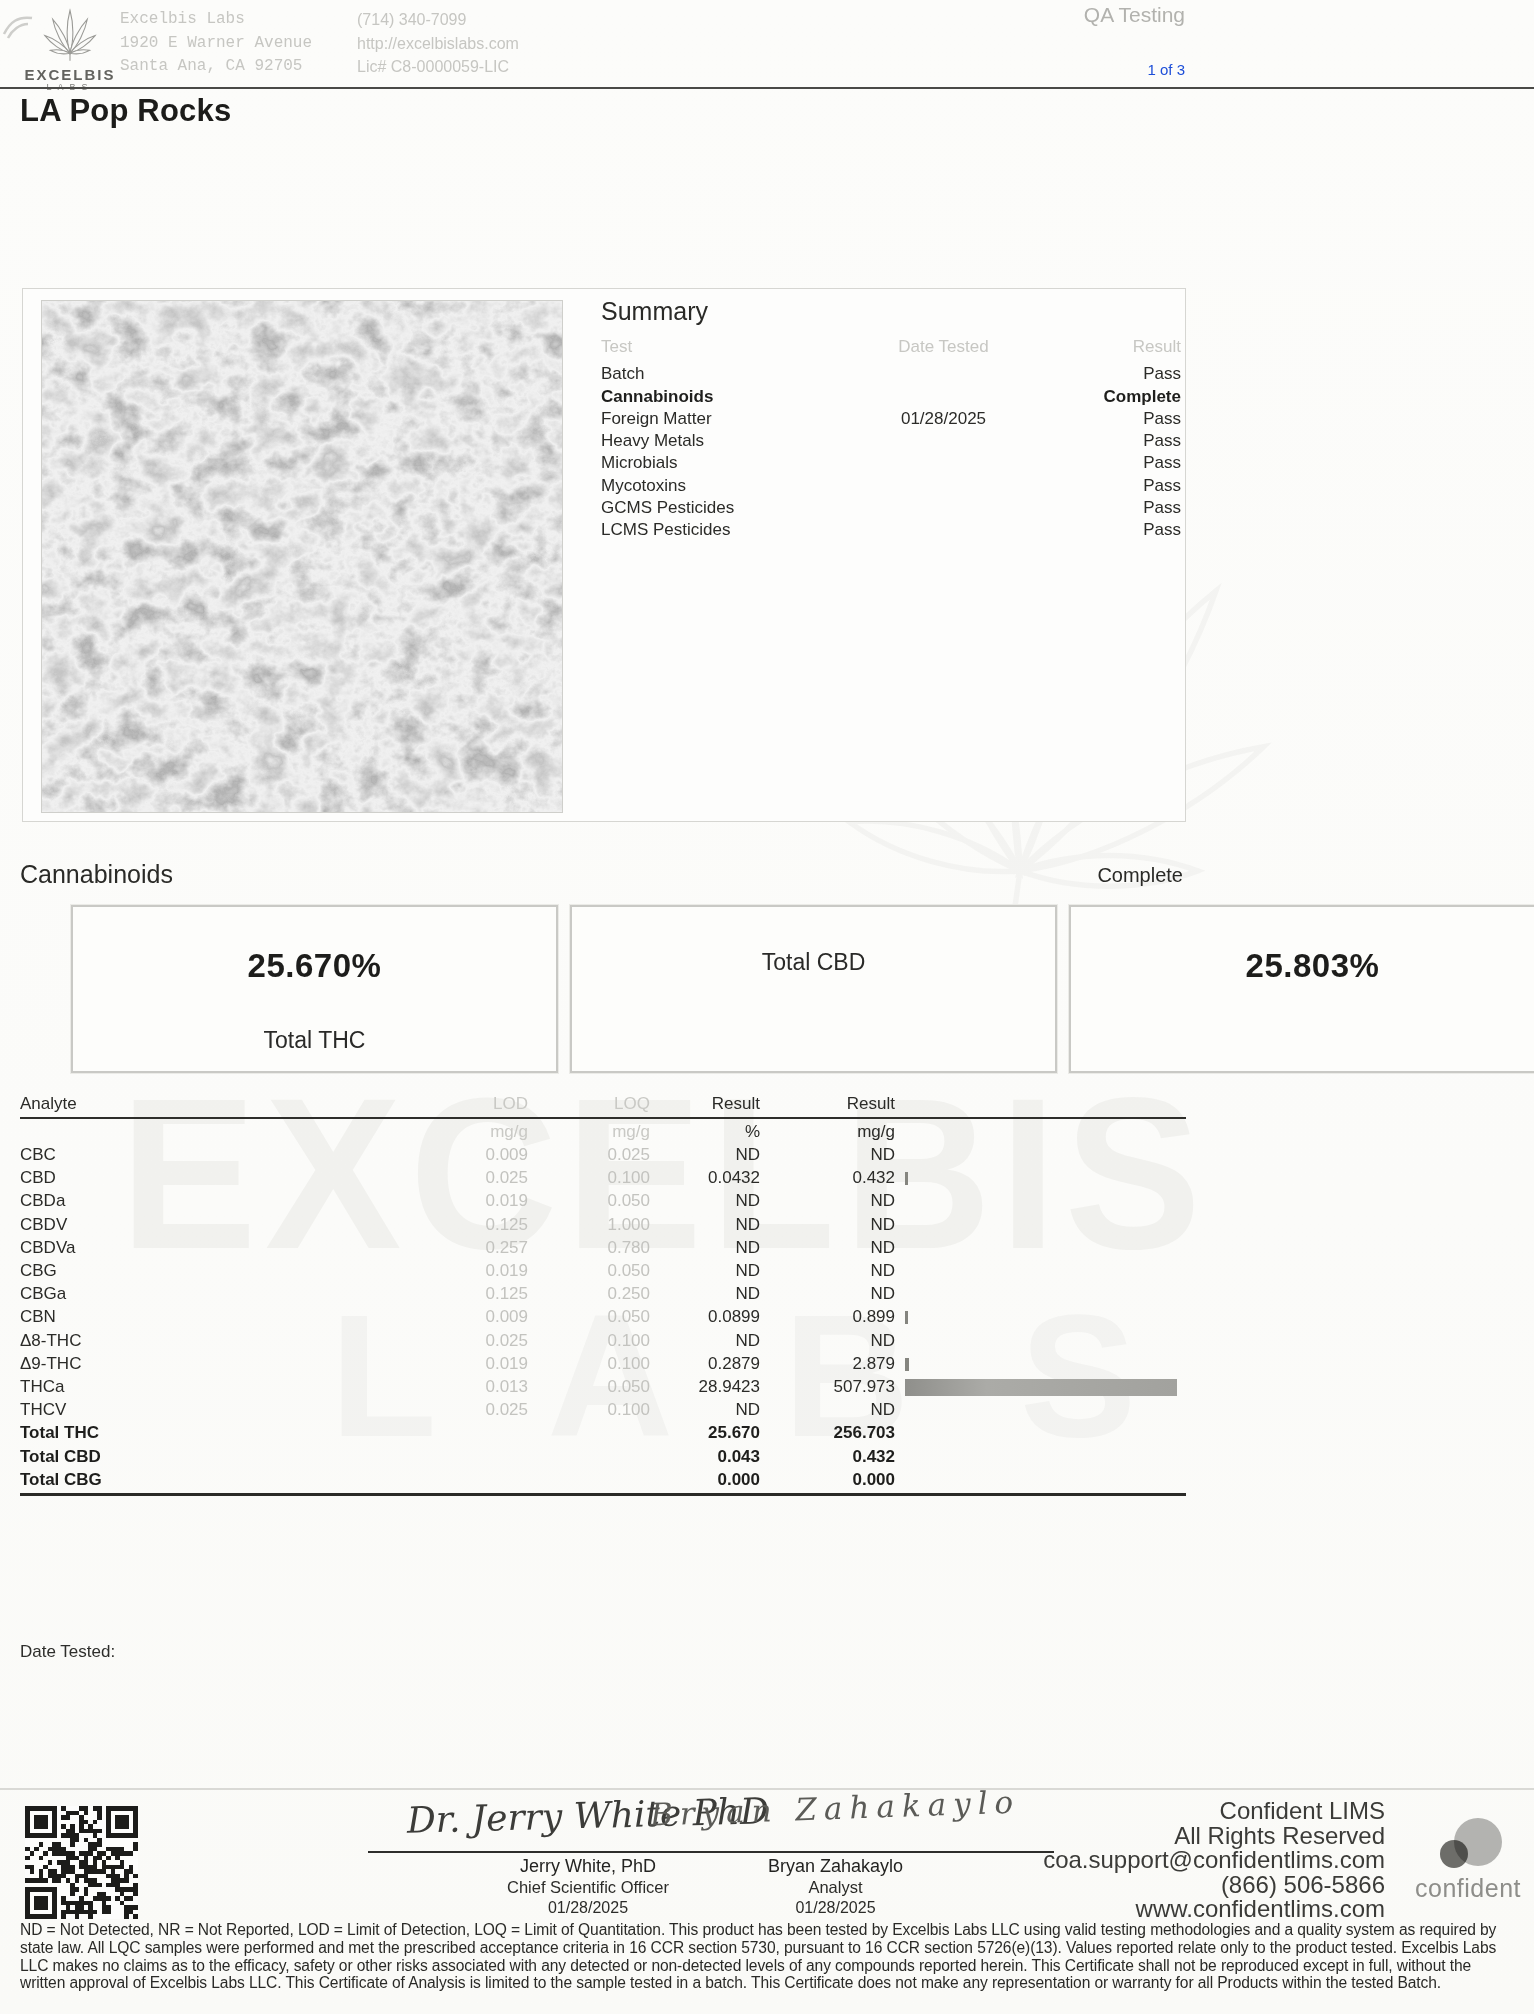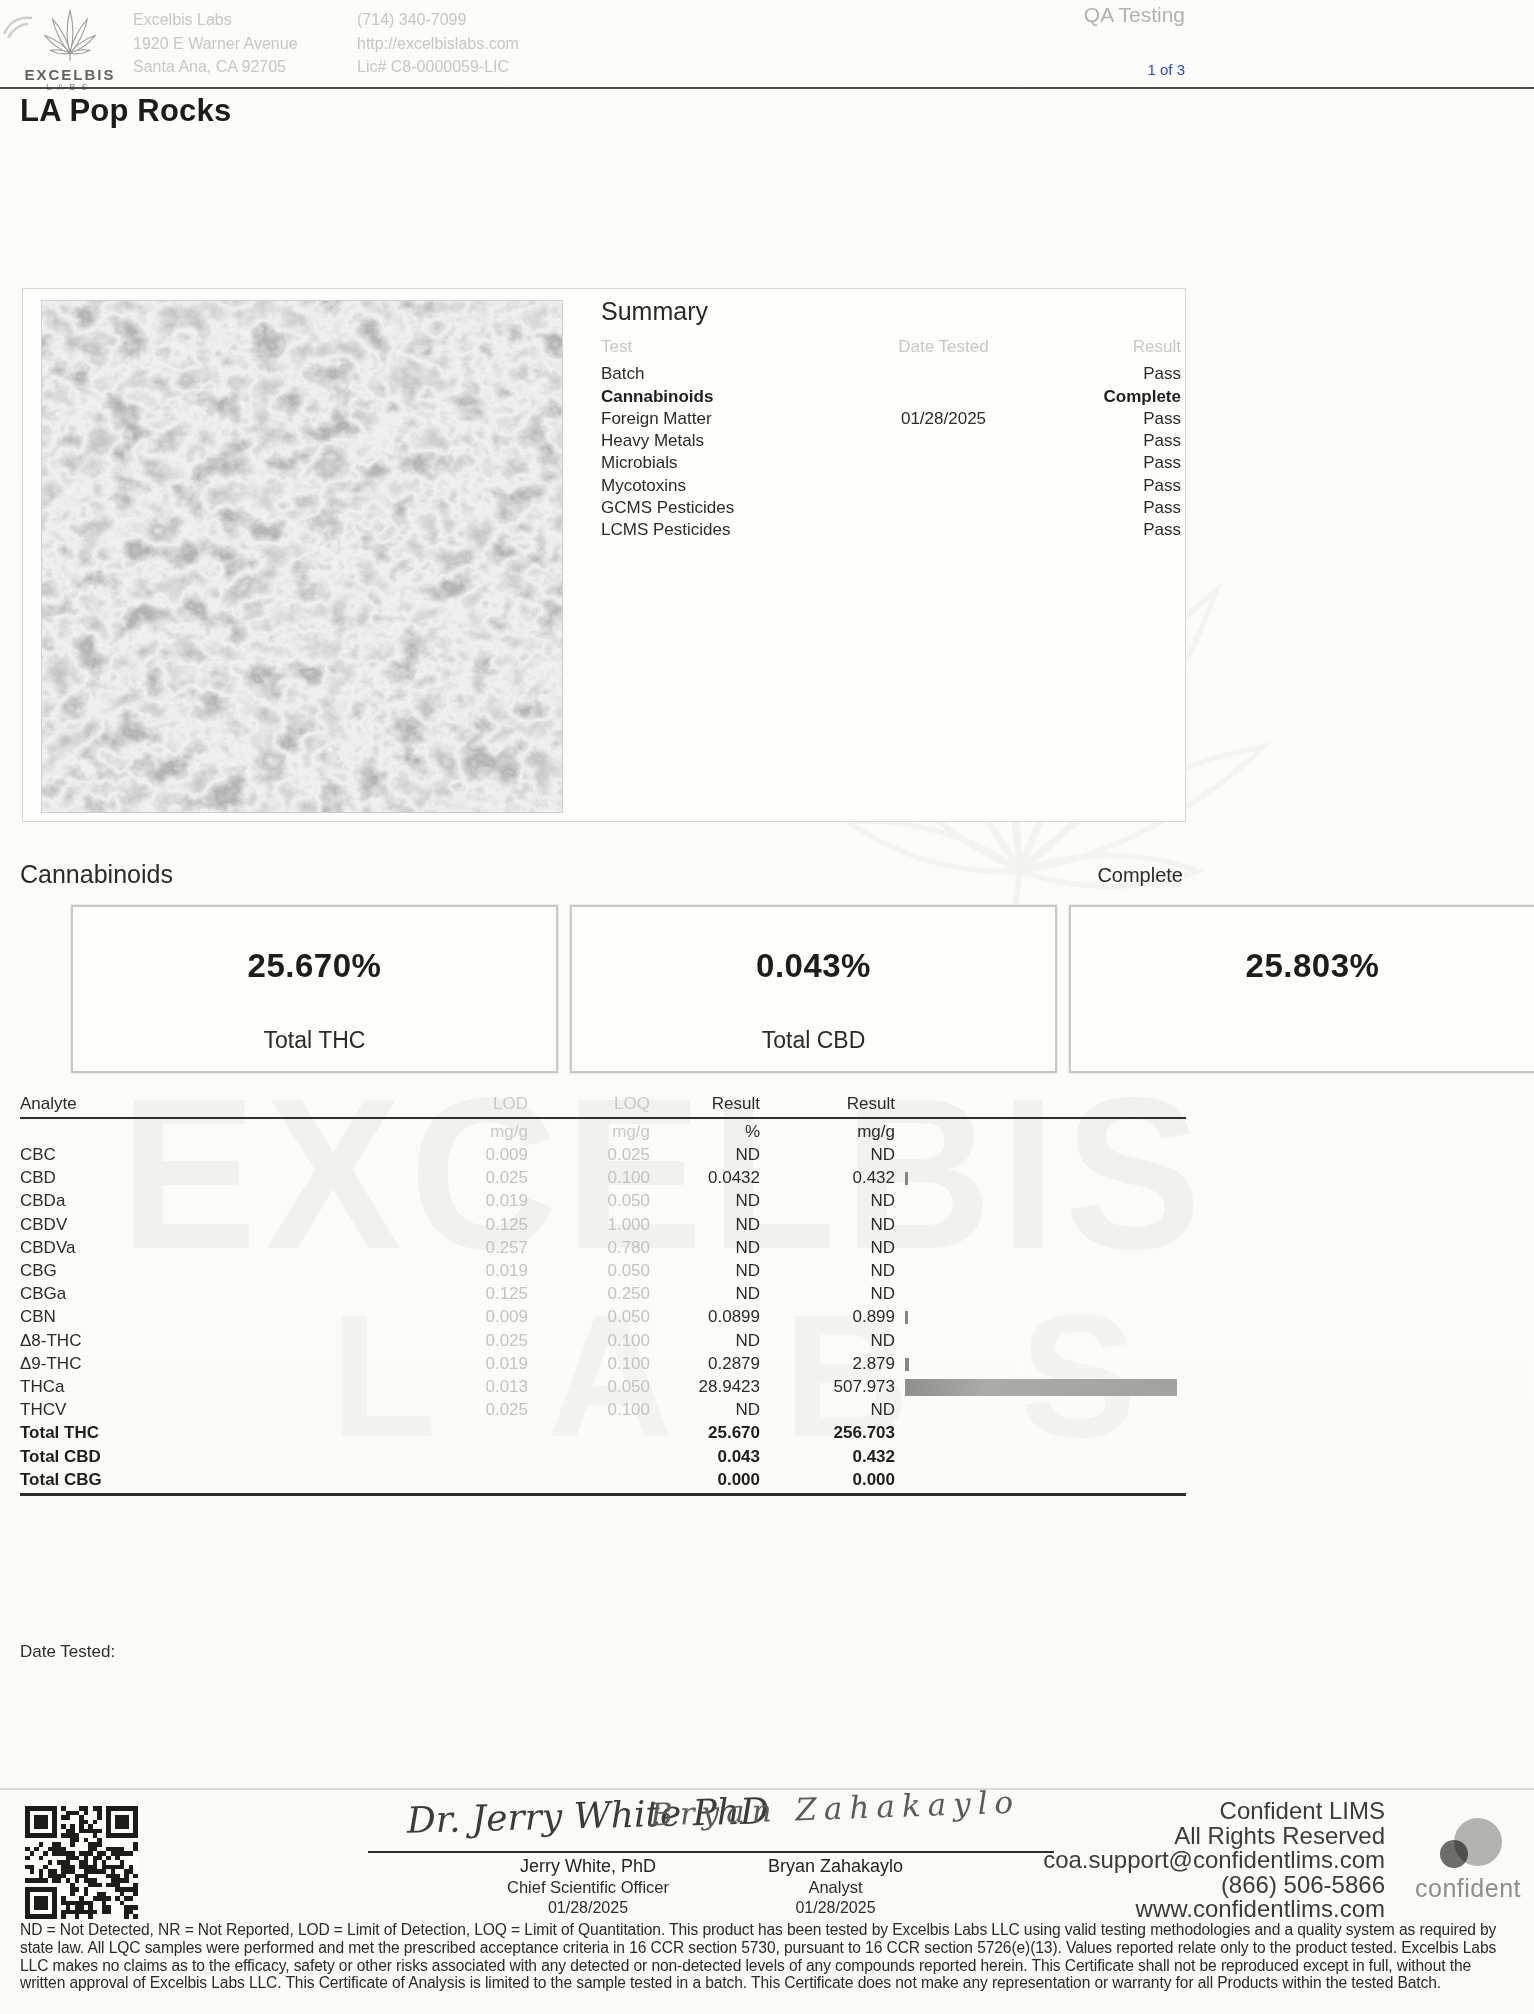--- a/index.html
+++ b/index.html
@@ -18,21 +18,21 @@
   .wm{position:absolute;font-weight:bold;color:rgba(110,110,105,0.07);letter-spacing:8px;white-space:nowrap;pointer-events:none;}
   #wm1{top:1055px;left:120px;font-size:205px;transform:scaleY(1.05);}
   #wm2{top:1275px;left:330px;font-size:175px;letter-spacing:110px;color:rgba(110,110,105,0.055);}
   #wm-leaf{top:290px;left:610px;width:820px;height:820px;opacity:0.05;pointer-events:none;}
 
   
   #logo-leaf{left:24px;top:2px;width:92px;height:64px;}
   #logo-word{left:14px;top:66px;width:112px;text-align:center;font-size:15px;letter-spacing:2px;color:#63635f;font-weight:bold;}
   #logo-sub{left:14px;top:82px;width:112px;text-align:center;font-size:9px;letter-spacing:6px;color:#7c7c78;}
   .hcol{top:8px;font-size:16px;line-height:23.5px;color:#c6c6c2;}
-  #hcol1{left:133px;}
+  #hcol1{left:120px;font-family:Liberation Mono, monospace;}
   #hcol2{left:357px;}
   #qa-testing{top:3px;right:349px;font-size:21px;color:#b2b2ae;}
   #page-num{top:61px;right:349px;font-size:15px;color:#1d4ed8;}
   #header-rule{top:87px;left:0;width:1534px;height:2px;background:#4a4a47;}
   #corner-mark{left:2px;top:8px;width:46px;height:36px;opacity:.55;}
 
   
   #product-title{left:20px;top:93px;font-size:31px;font-weight:bold;color:#1c1c1a;letter-spacing:0.2px;}
   .sfields{font-size:17.5px;line-height:24.6px;color:#333330;}
   #sfields-left{left:20px;top:140px;}
@@ -273,21 +273,20 @@
 <div id="cannabinoids-heading" class="abs">Cannabinoids</div>
 <div id="cannabinoids-status" class="abs">Complete</div>
 
 <div id="totals-row" class="abs">
 
 <div class="total-box">
       <div class="total-value">25.670%</div>
       <div class="total-label">Total THC</div>
     </div>
     <div class="total-box">
-      <div class="total-value">0.043%</div>
       <div class="total-label">Total CBD</div>
     </div>
     <div class="total-box">
       <div class="total-value">25.803%</div>
     </div>
   </div>
 
 <div id="atable" class="abs">
   <div class="arow" id="ahead">
     <span class="c-an">Analyte</span>

